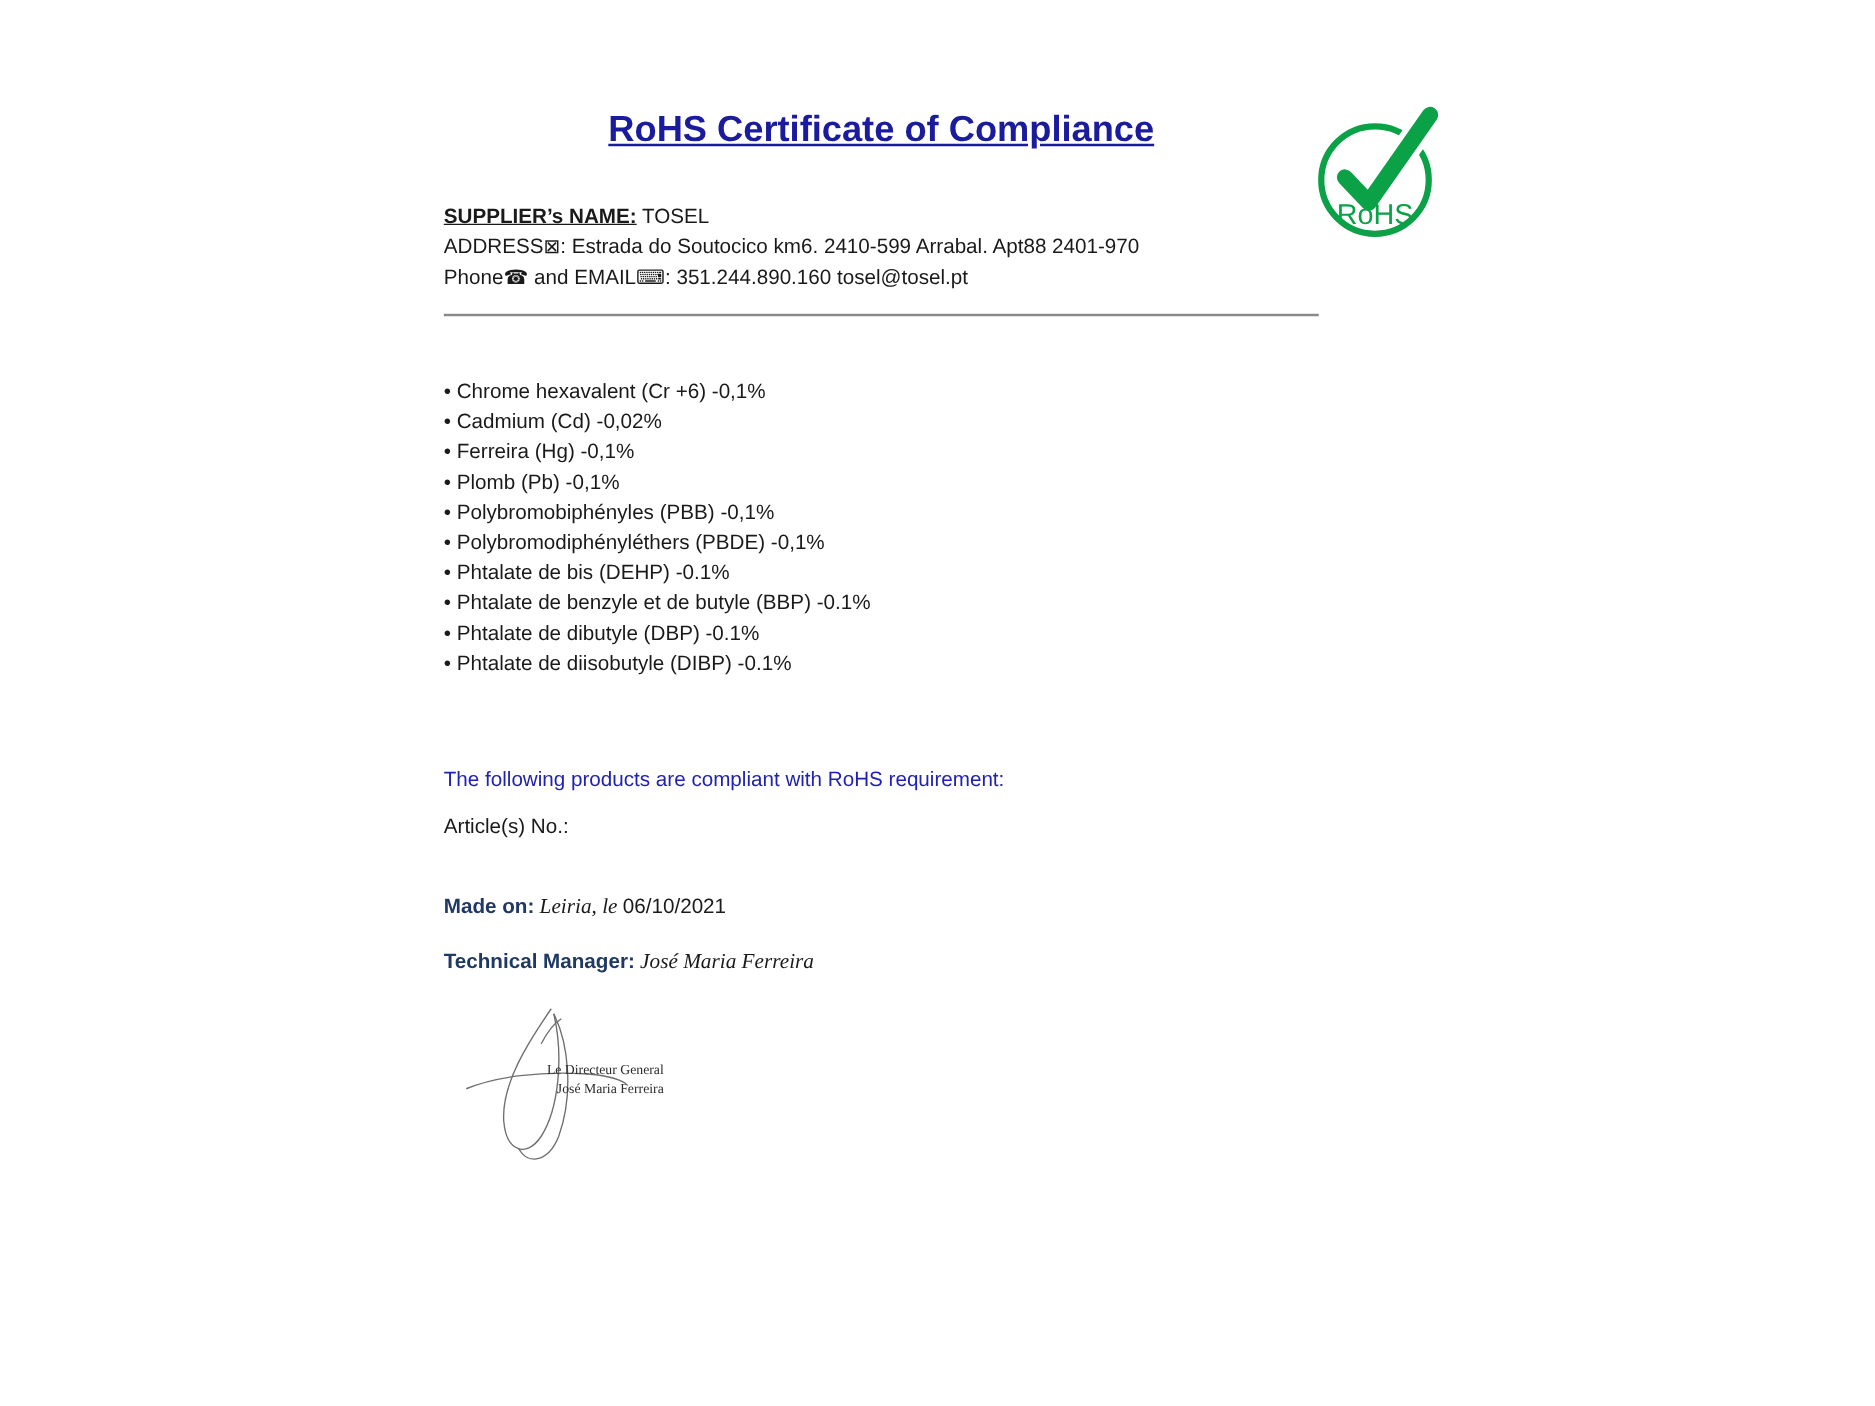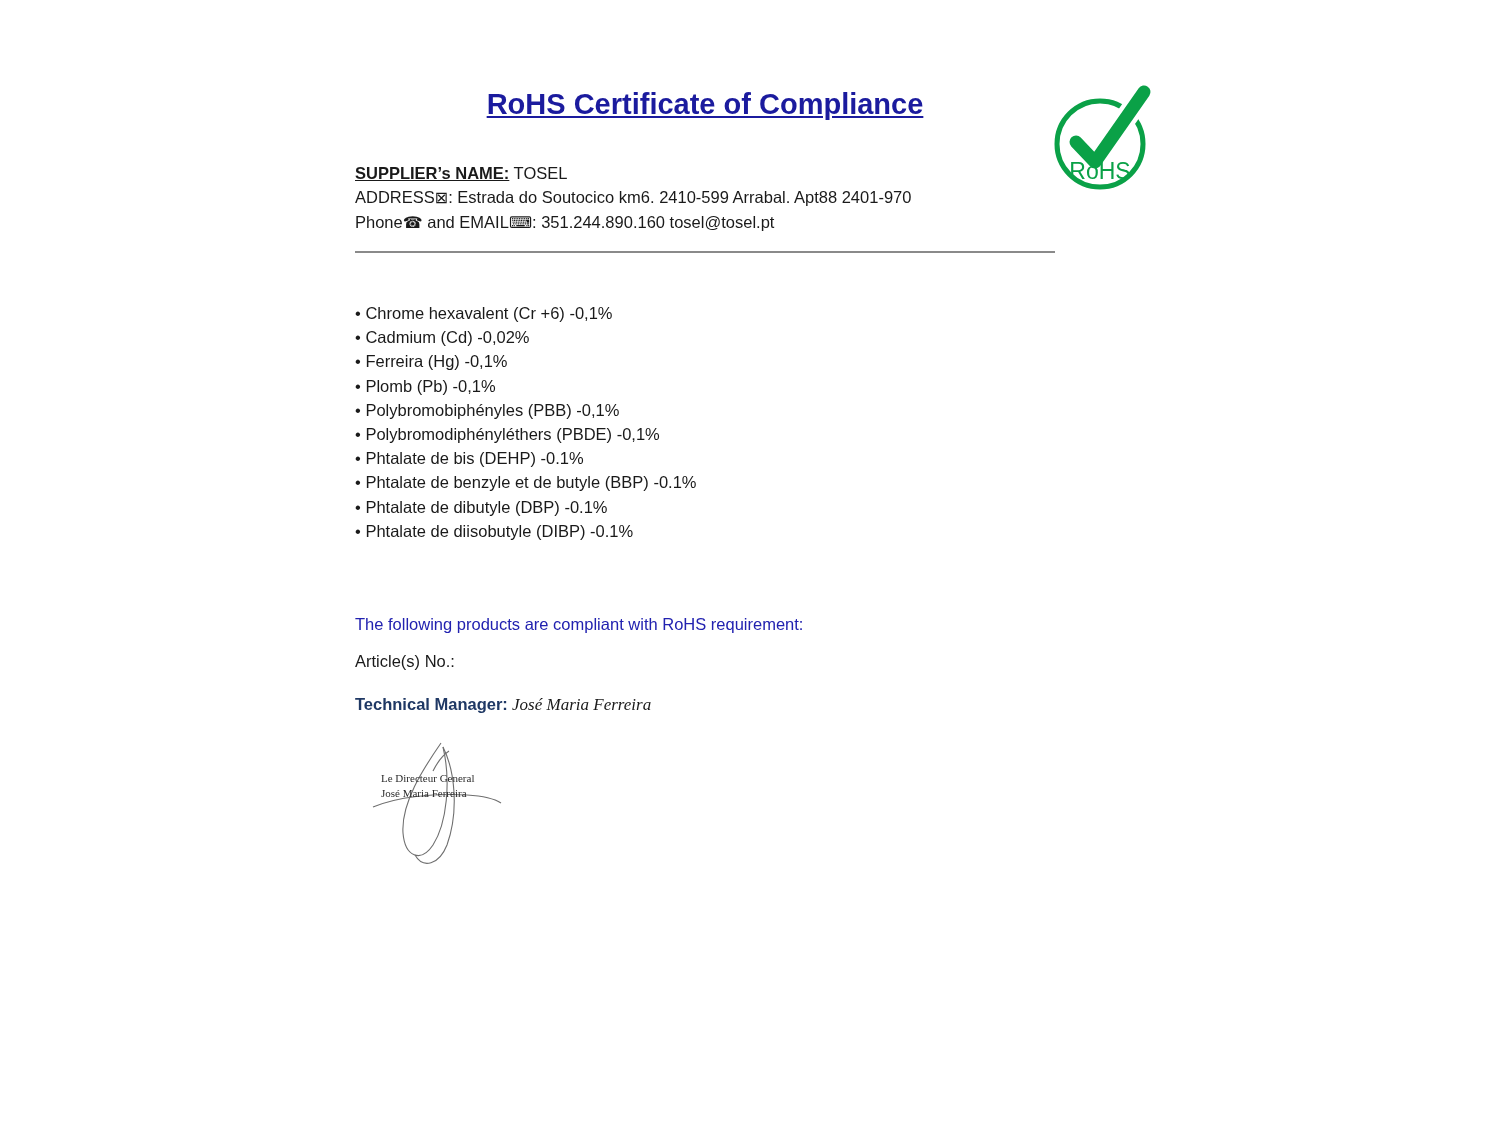--- a/index.html
+++ b/index.html
@@ -78,23 +78,23 @@
     width: 190px;
     height: 130px;
   }
   .signature-scribble {
     position: absolute;
     left: 0; top: 0;
   }
   .signature-text {
     position: absolute;
     left: 18px;
-    top: 30px;
+    top: 44px;
     width: 150px;
-    text-align: left;
+    text-align: right;
     font-family: "Liberation Serif", serif;
     font-size: 11px;
     line-height: 15px;
     color: #2b2b2b;
   }
   .rohs-logo {
     position: absolute;
     left: 1050px;
     top: 80px;
     width: 104px;
@@ -135,20 +135,23 @@
         <li>Phtalate de bis (DEHP) -0.1%</li>
         <li>Phtalate de benzyle et de butyle (BBP) -0.1%</li>
         <li>Phtalate de dibutyle (DBP) -0.1%</li>
         <li>Phtalate de diisobutyle (DIBP) -0.1%</li>
       </ul>
 
     <div class="compliance-line">The following products are compliant with RoHS requirement:</div>
 
     <div class="article-line">Article(s) No.:</div>
 
+    <div class="made-on">
+      <span class="navy-label">Made on:</span><span class="italic-serif"> Leiria, le </span><span>06/10/2021</span>
+    </div>
 
     <div class="manager-line">
       <span class="navy-label">Technical Manager:</span><span class="italic-serif"> José Maria Ferreira</span>
     </div>
 
     <div class="signature-block">
       <svg class="signature-scribble" width="190" height="130" viewBox="0 0 190 130">
         <g fill="none" stroke="#6f6f6f" stroke-width="1.1">
           <path d="M78,2 C60,28 38,62 40,92 C42,116 58,122 70,104 C84,82 88,40 80,6"></path>
           <path d="M80,6 C92,30 96,70 84,104 C76,124 60,128 52,114"></path>

